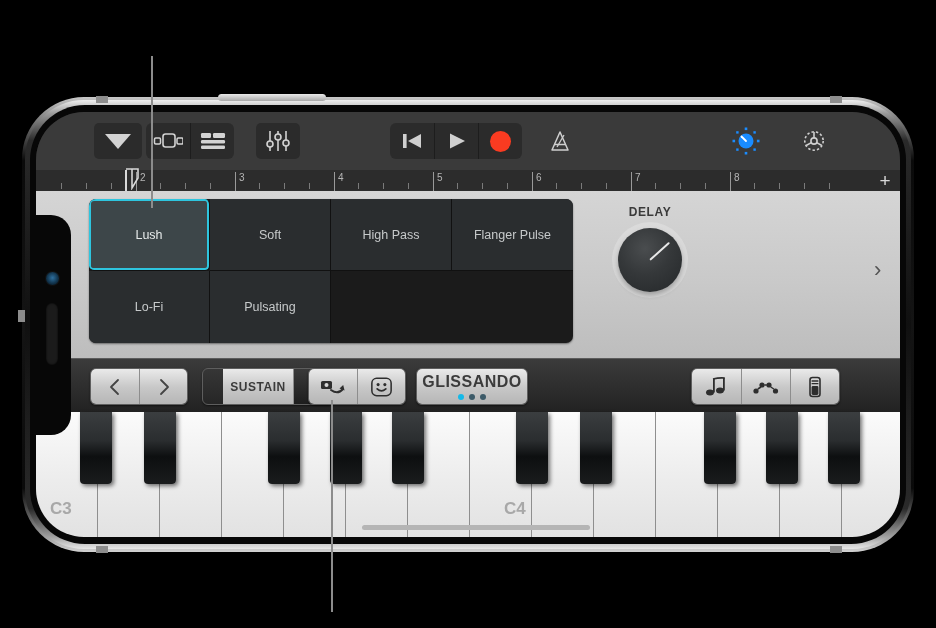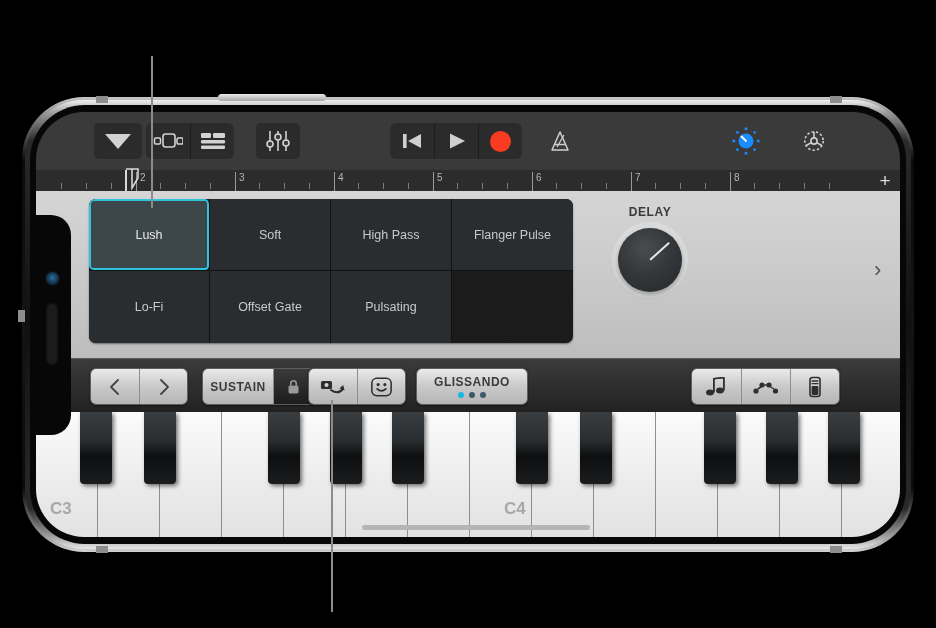--- a/index.html
+++ b/index.html
@@ -188,21 +188,21 @@
     display: flex; align-items: center; justify-content: center;
     color: #333; font-size: 13px; padding: 0 10px; min-width: 40px;
     position: relative;
   }
   .gbtn + .gbtn { border-left: 1px solid #8d8d8d; }
   .gbtn.dark {
     background: linear-gradient(180deg,#3a3a3a 0%,#1d1d1d 100%);
     color: #d8d8d8;
   }
   .sustain-label { font-size: 12px; font-weight: bold; letter-spacing: .5px; color: #3b3b3b; }
-  .gliss-label { font-size: 12px; font-weight: bold; letter-spacing: .5px; color: #3b3b3b; }
+  .gliss-label { font-size: 16px; font-weight: bold; letter-spacing: .5px; color: #3b3b3b; }
   .gliss-inner { display: flex; flex-direction: column; align-items: center; gap: 3px; }
   .gliss-dots { display: flex; gap: 5px; }
   .dot { width: 6px; height: 6px; border-radius: 50%; background: #3c5a68; }
   .dot.on { background: #15b9e8; }
 
   
   .keys { position: absolute; left: 0; top: 300px; width: 864px; height: 125px; background: #0b0b0b; }
   .wkey {
     position: absolute; top: 0; height: 125px;
     background: linear-gradient(180deg,#fbfbfb 0%,#ececec 55%,#e2e2e2 100%);
@@ -401,23 +401,20 @@
         <div class="patch">
             <span>High Pass</span>
           </div>
         <div class="patch">
             <span>Flanger Pulse</span>
           </div>
         <div class="patch">
             <span>Lo-Fi</span>
           </div>
         <div class="patch">
-            <span>Offset Gate</span>
-          </div>
-        <div class="patch">
             <span>Pulsating</span>
           </div>
       </div>
 
       <div class="knob-wrap" style="left:570px;width:88px;">
         <div class="knob-label">DELAY</div>
         <div class="knob">
           <div class="knob-ind" id="knob0" style="transform: translate(-50%, 0px) rotate(-132deg);"></div>
         </div>
       </div>
@@ -432,21 +429,21 @@
             <polyline points="10,2 3,9 10,16" fill="none" stroke="#444" stroke-width="1.8" stroke-linecap="round" stroke-linejoin="round"></polyline>
           </svg>
         </div>
         <div class="gbtn" style="width:48px;">
           <svg width="14" height="18" viewBox="0 0 14 18">
             <polyline points="4,2 11,9 4,16" fill="none" stroke="#444" stroke-width="1.8" stroke-linecap="round" stroke-linejoin="round"></polyline>
           </svg>
         </div>
       </div>
 
-      <div class="grp" style="left:166px;">
+      <div class="grp" style="left:166px;padding-left:20px;">
         <div class="gbtn" style="width:70px;">
           <span class="sustain-label">SUSTAIN</span>
         </div>
         <div class="gbtn dark" style="width:27px;">
           <svg width="13" height="16" viewBox="0 0 13 16">
             <rect x="1.5" y="6.5" width="10" height="8" rx="1.4" fill="#9a9a9a"></rect>
             <path d="M3.8 6.5 V4.4 a2.7 2.7 0 0 1 5.4 0 V6.5" fill="none" stroke="#9a9a9a" stroke-width="1.6"></path>
           </svg>
         </div>
       </div>

